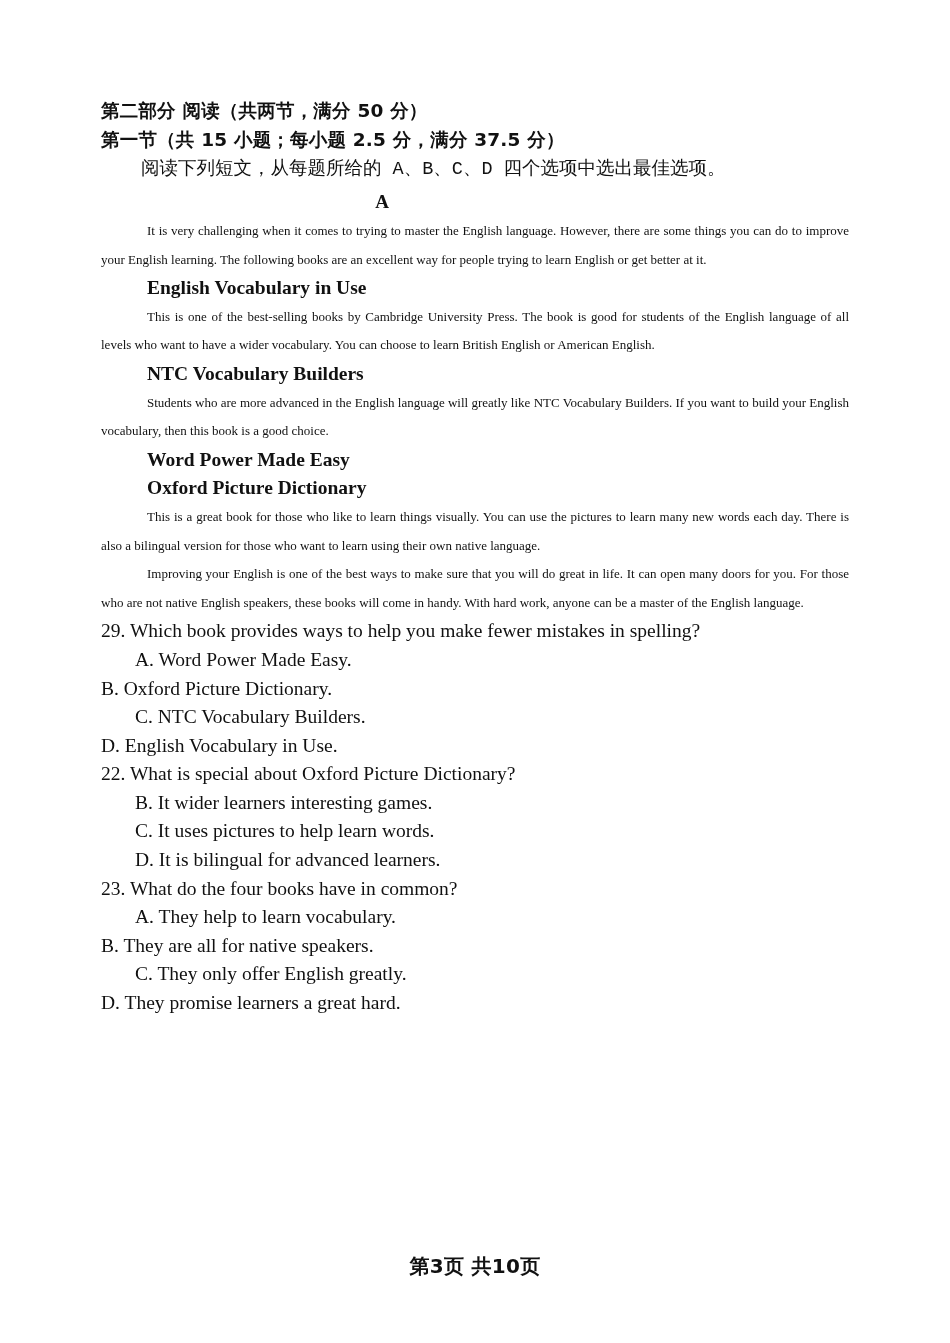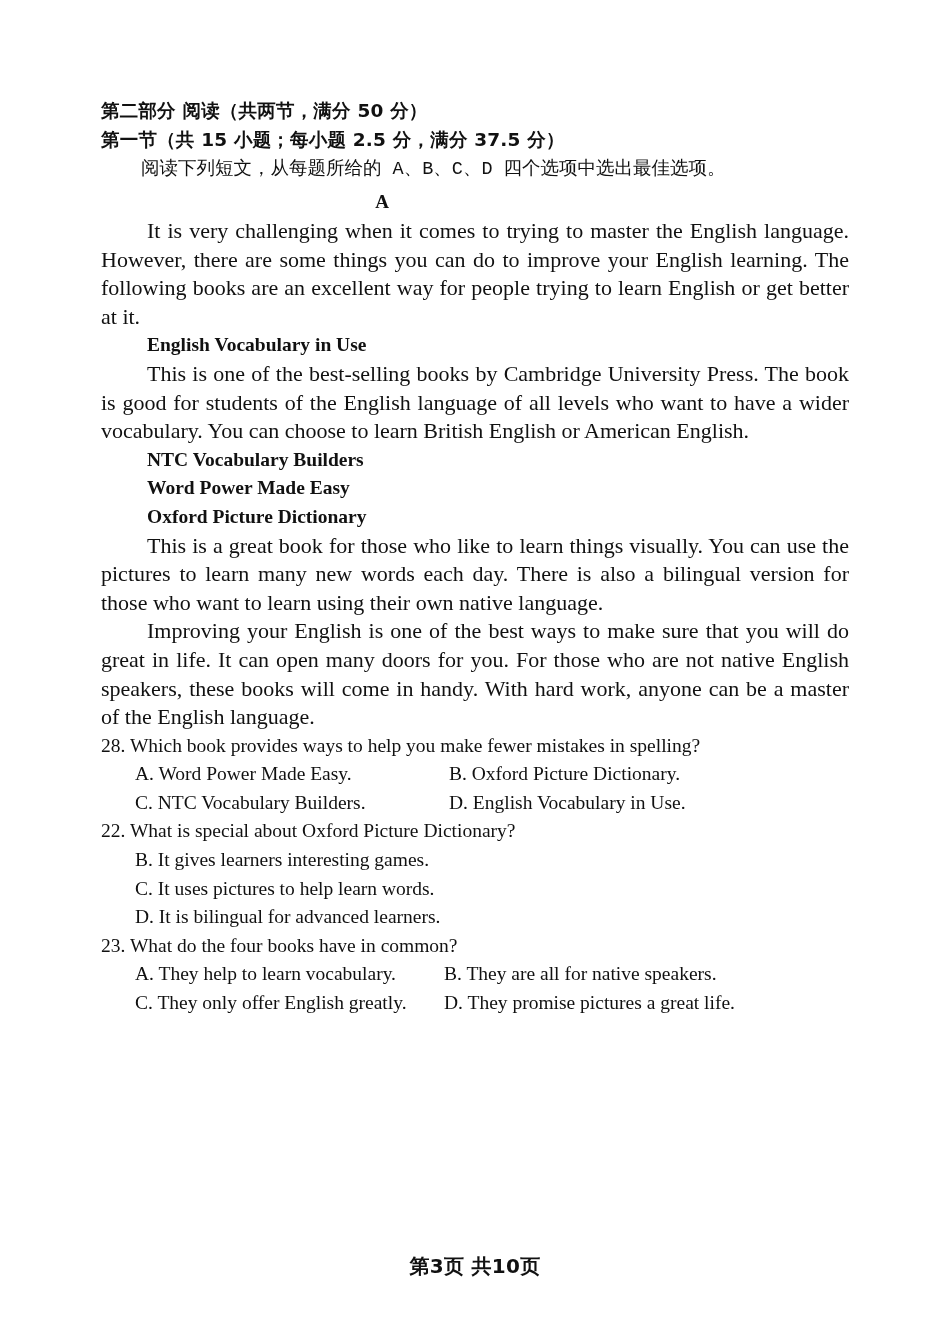--- a/index.html
+++ b/index.html
@@ -52,21 +52,21 @@
     text-align: center;
     font-weight: bold;
     font-size: 19px;
     line-height: 30px;
     margin-top: 2px;
     padding-right: 186px;
   }
 
   
   .para {
-    font-size: 22px;
+    font-size: 13px;
     line-height: 28.6px;
     text-align: justify;
     text-justify: inter-word;
     text-indent: 46px;
     margin: 0;
     hyphens: none;
   }
   .book-title {
     font-weight: bold;
     font-size: 19.5px;
@@ -81,20 +81,21 @@
     font-size: 19.5px;
     line-height: 28.6px;
     margin: 0;
     text-indent: 0;
   }
   .opt-row {
     font-size: 19.5px;
     line-height: 28.6px;
     display: flex;
     margin: 0;
+    flex-direction: column;
   }
   .opt-row .opt {
     padding-left: 34px;
   }
   .opt-row .opt.col2 {
     padding-left: 0;
   }
   .opt-row.two-col .opt.col1 { width: 348px; box-sizing: border-box; }
   .opt-row.two-col-narrow .opt.col1 { width: 343px; box-sizing: border-box; }
   .opt-single {
@@ -128,56 +129,57 @@
     <div class="cn-instruct">阅读下列短文，从每题所给的 A、B、C、D 四个选项中选出最佳选项。</div>
 
     <div class="section-letter">A</div>
 
     <p class="para">It is very challenging when it comes to trying to master the English language. However, there are some things you can do to improve your English learning. The following books are an excellent way for people trying to learn English or get better at it.</p>
 
     <div class="book-title">English Vocabulary in Use</div>
     <p class="para">This is one of the best-selling books by Cambridge University Press. The book is good for students of the English language of all levels who want to have a wider vocabulary. You can choose to learn British English or American English.</p>
 
     <div class="book-title">NTC Vocabulary Builders</div>
+    <p class="para">Students who are more advanced in the English language will greatly like NTC Vocabulary Builders. If you want to build your English vocabulary, then this book is a good choice.</p>
 
     <div class="book-title">Word Power Made Easy</div>
 
     <div class="book-title">Oxford Picture Dictionary</div>
     <p class="para">This is a great book for those who like to learn things visually. You can use the pictures to learn many new words each day. There is also a bilingual version for those who want to learn using their own native language.</p>
 
     <p class="para">Improving your English is one of the best ways to make sure that you will do great in life. It can open many doors for you. For those who are not native English speakers, these books will come in handy. With hard work, anyone can be a master of the English language.</p>
 
     <div class="q-block">
-      <p class="q-stem">28. Which book provides ways to help you make fewer mistakes in spelling?</p>
+      <p class="q-stem">29. Which book provides ways to help you make fewer mistakes in spelling?</p>
       <div class="opt-row two-col">
         <span class="opt col1">A. Word Power Made Easy.</span>
         <span class="opt col2">B. Oxford Picture Dictionary.</span>
       </div>
       <div class="opt-row two-col">
         <span class="opt col1">C. NTC Vocabulary Builders.</span>
         <span class="opt col2">D. English Vocabulary in Use.</span>
       </div>
     </div>
 
     <div class="q-block">
       <p class="q-stem">22. What is special about Oxford Picture Dictionary?</p>
-      <div class="opt-single">B. It gives learners interesting games.</div>
+      <div class="opt-single">B. It wider learners interesting games.</div>
       <div class="opt-single">C. It uses pictures to help learn words.</div>
       <div class="opt-single">D. It is bilingual for advanced learners.</div>
     </div>
 
     <div class="q-block">
       <p class="q-stem">23. What do the four books have in common?</p>
       <div class="opt-row two-col-narrow">
         <span class="opt col1">A. They help to learn vocabulary.</span>
         <span class="opt col2">B. They are all for native speakers.</span>
       </div>
       <div class="opt-row two-col-narrow">
         <span class="opt col1">C. They only offer English greatly.</span>
-        <span class="opt col2">D. They promise pictures a great life.</span>
+        <span class="opt col2">D. They promise learners a great hard.</span>
       </div>
     </div>
 
   </div>
 
   <div class="footer">
     <span>第3页 共10页</span>
   </div>
 </div>
 

